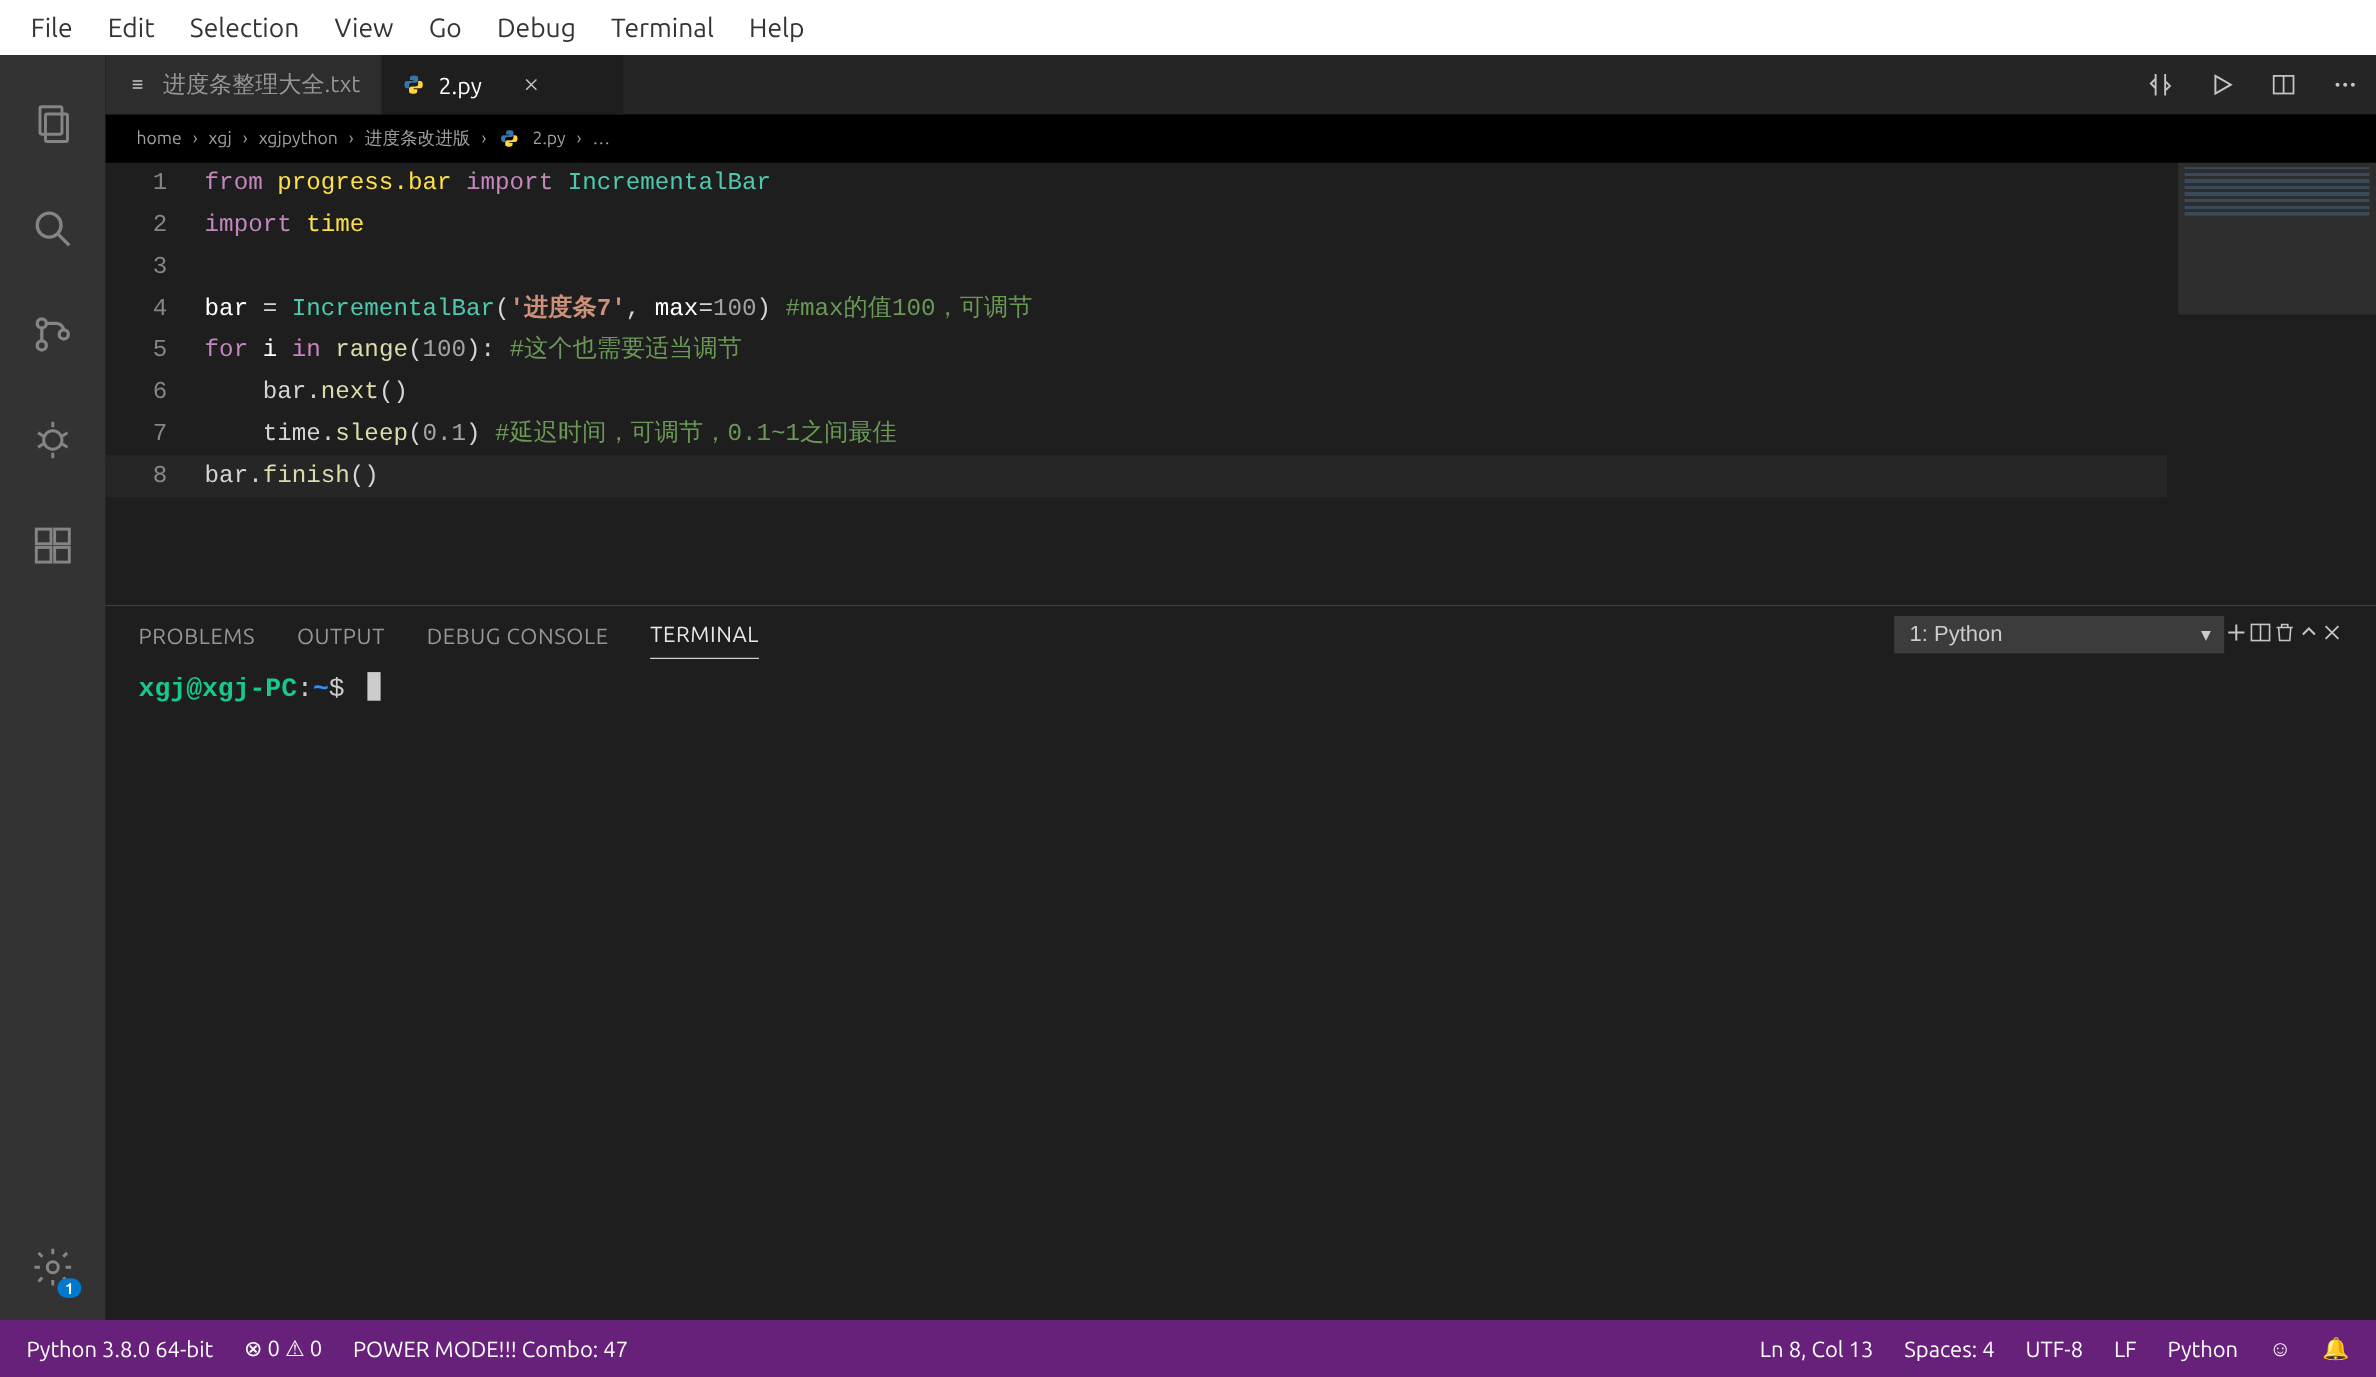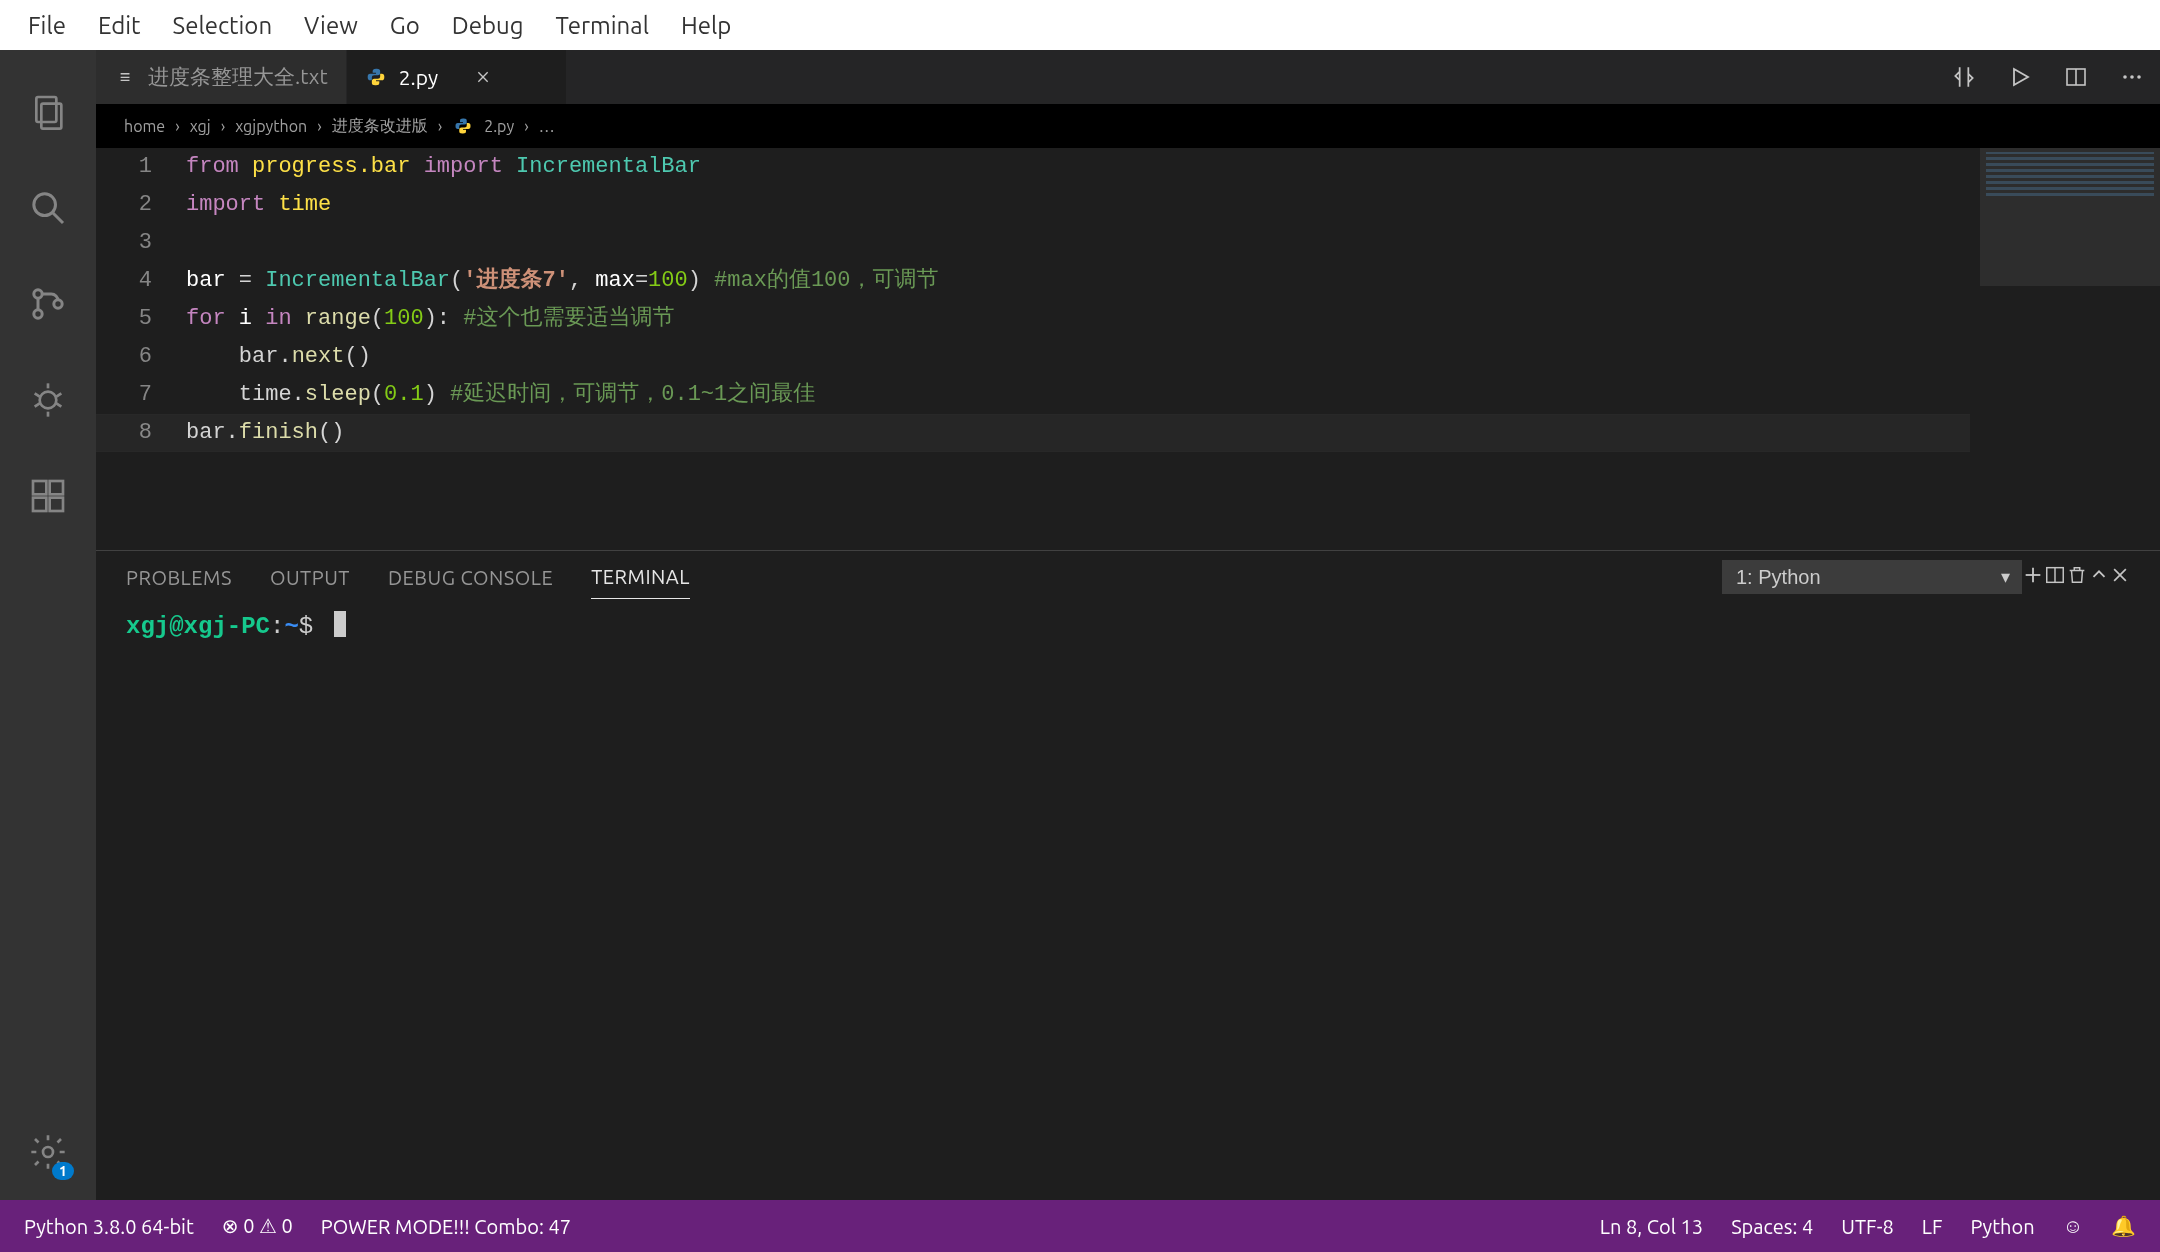--- a/index.html
+++ b/index.html
@@ -125,21 +125,21 @@
   flex: 1;
   color: #d4d4d4;
   white-space: pre;
   position: relative;
 }
 .code-line { height: 38px; }
 .kw { color: #c586c0; }
 .mod { color: #fde047; }
 .fn { color: #dcdcaa; }
 .str { color: #ce9178; font-weight: bold; }
-.num { color: #84cc16; }
+.num { color: #a3a3a3; }
 .com { color: #6a9955; }
 .var { color: #ffffff; }
 .cls { color: #4ec9b0; }
 .minimap {
   position: absolute;
   right: 0;
   top: 0;
   width: 180px;
   height: 100%;
   background: linear-gradient(#1e1e1e,#1e1e1e);

